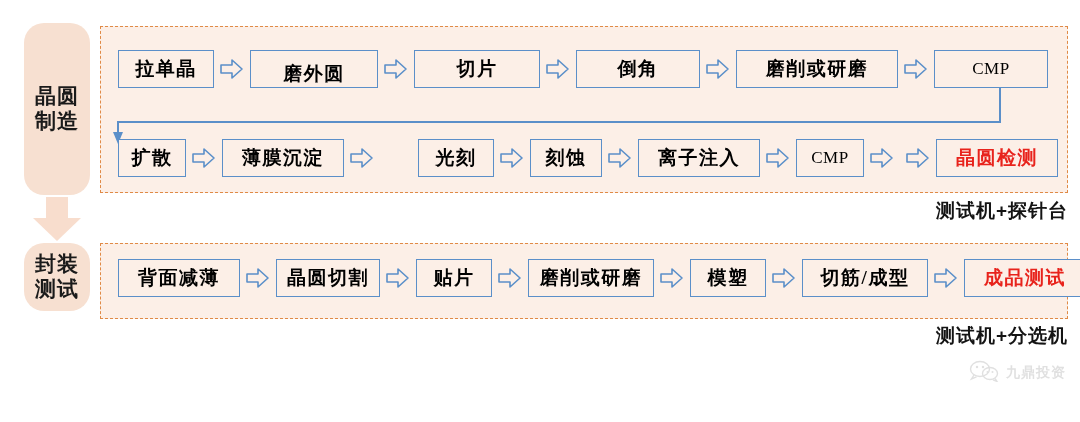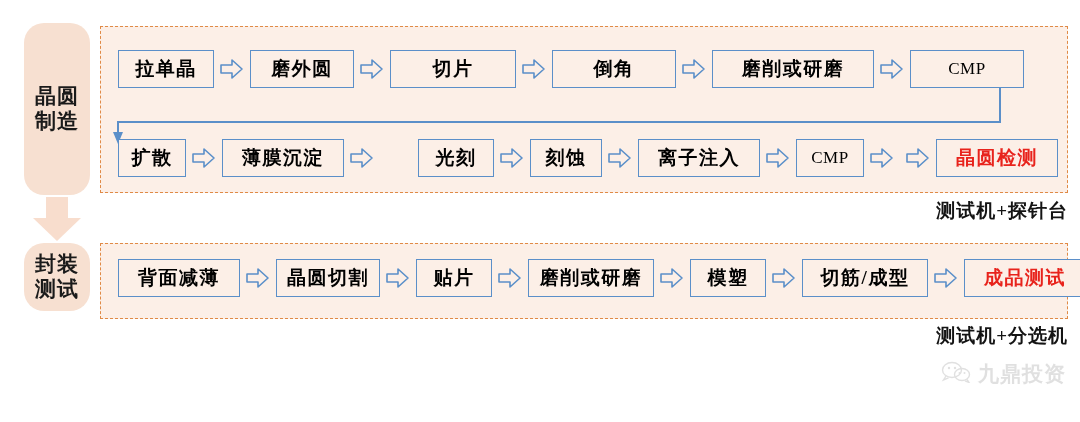--- a/index.html
+++ b/index.html
@@ -130,39 +130,39 @@
   }
 
   
   .caption {
     position: absolute;
     color: #141414;
     font-size: 19px;
     font-weight: bold;
     letter-spacing: 1px;
     white-space: nowrap;
-    font-family: Liberation Serif, serif;
+    font-family: Liberation Sans, sans-serif;
     margin-left: 48px;
   }
   #caption-wafer { right: 12px; top: 198px; }
   #caption-pack  { right: 12px; top: 323px; }
 
   
   #watermark {
     position: absolute;
     right: 14px;
     top: 360px;
     display: flex;
     align-items: center;
     gap: 7px;
     opacity: 0.30;
   }
   #watermark .wm-text {
     color: #9a9a9a;
-    font-size: 21px;
+    font-size: 14px;
     font-weight: bold;
     letter-spacing: 1px;
     font-family: Liberation Serif, serif;
   }
 </style>
 </head>
 <body>
 
 <div id="canvas">
 
@@ -195,21 +195,21 @@
 
   <div class="proc-row" id="row-1">
       <div class="proc-box" style="width: 96px;">
         <span>拉单晶</span>
       </div>
       <div class="chev">
         <svg width="24" height="24" viewBox="0 0 24 24">
           <path d="M 1 8 L 12 8 L 12 3 L 22 12 L 12 21 L 12 16 L 1 16 Z" fill="#fcefe7" stroke="#5b8fc9" stroke-width="1.6" stroke-linejoin="round"></path>
         </svg>
       </div>
-      <div class="proc-box" style="width: 104px;">
+      <div class="proc-box" style="width: 128px; align-items: flex-end;">
         <span>磨外圆</span>
       </div>
       <div class="chev">
         <svg width="24" height="24" viewBox="0 0 24 24">
           <path d="M 1 8 L 12 8 L 12 3 L 22 12 L 12 21 L 12 16 L 1 16 Z" fill="#fcefe7" stroke="#5b8fc9" stroke-width="1.6" stroke-linejoin="round"></path>
         </svg>
       </div>
       <div class="proc-box" style="width: 126px;">
         <span>切片</span>
       </div>

